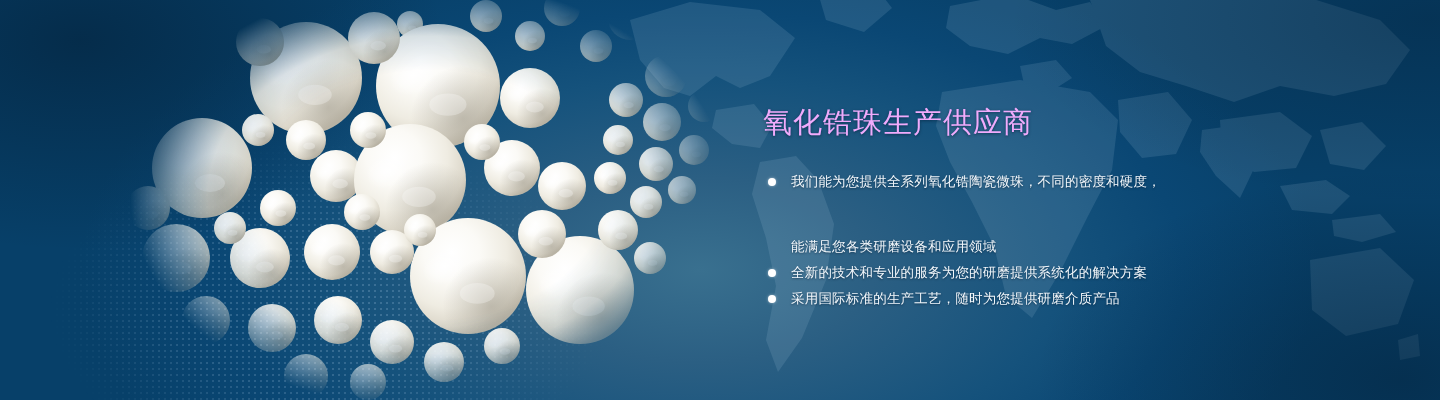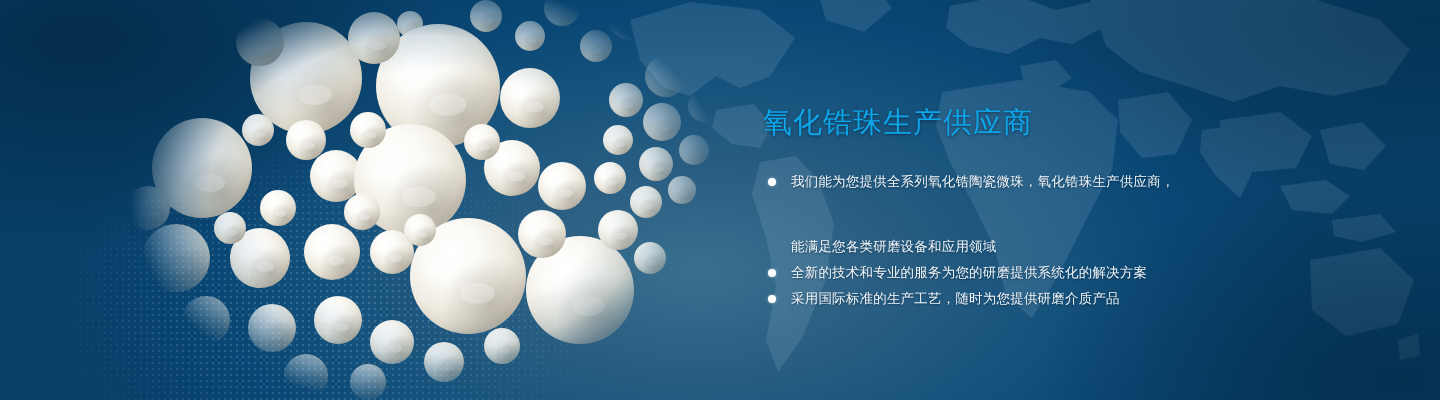--- a/index.html
+++ b/index.html
@@ -52,21 +52,21 @@
   .copy{
     position:absolute;left:763px;top:104px;width:470px;
     color:#ffffff;
   }
   .headline{
     font-size:29px;
     line-height:1.25;
     font-weight:400;
     letter-spacing:1px;
     margin:0 0 30px 0;
-    color:#0ea5e9;
+    color:#f0abfc;
     text-shadow:0 1px 3px rgba(0,20,40,.55);
     white-space:nowrap;
   }
   .bullets{list-style:none;margin:0;padding:0;}
   .bullet{
     position:relative;
     padding-left:28px;
     font-size:13.5px;
     line-height:23px;
     color:#f2f7fb;
@@ -223,21 +223,21 @@
         <use href="#b" transform="translate(310,240) scale(16)"></use>
       </g>
     </svg>
   </div>
 
   <div class="copy">
     <h1 class="headline">氧化锆珠生产供应商</h1>
     <ul class="bullets">
       <li class="bullet">
         <span class="dot"></span>
-        <span>我们能为您提供全系列氧化锆陶瓷微珠，氧化锆珠生产供应商，</span>
+        <span>我们能为您提供全系列氧化锆陶瓷微珠，不同的密度和硬度，</span>
         <span class="line2">能满足您各类研磨设备和应用领域</span>
       </li>
       <li class="bullet">
         <span class="dot"></span>
         <span>全新的技术和专业的服务为您的研磨提供系统化的解决方案</span>
       </li>
       <li class="bullet">
         <span class="dot"></span>
         <span>采用国际标准的生产工艺，随时为您提供研磨介质产品</span>
       </li>

